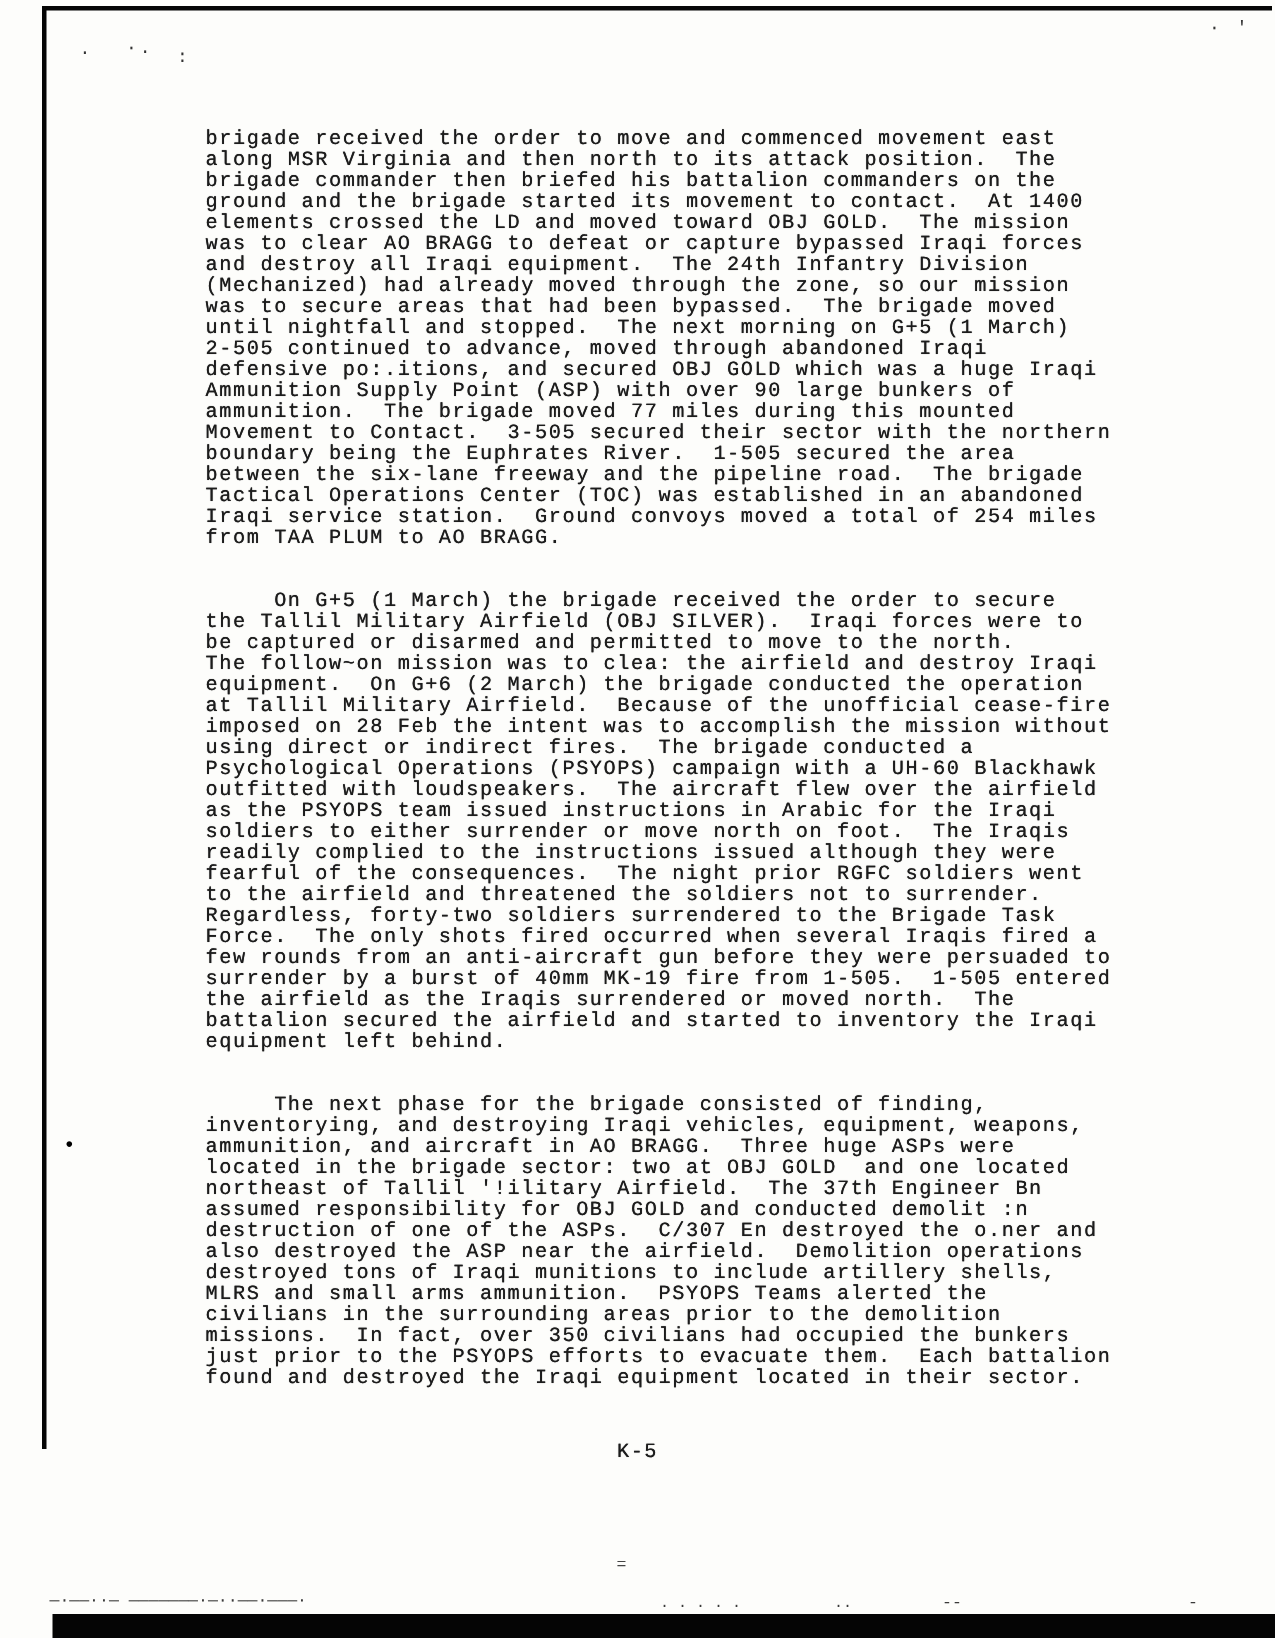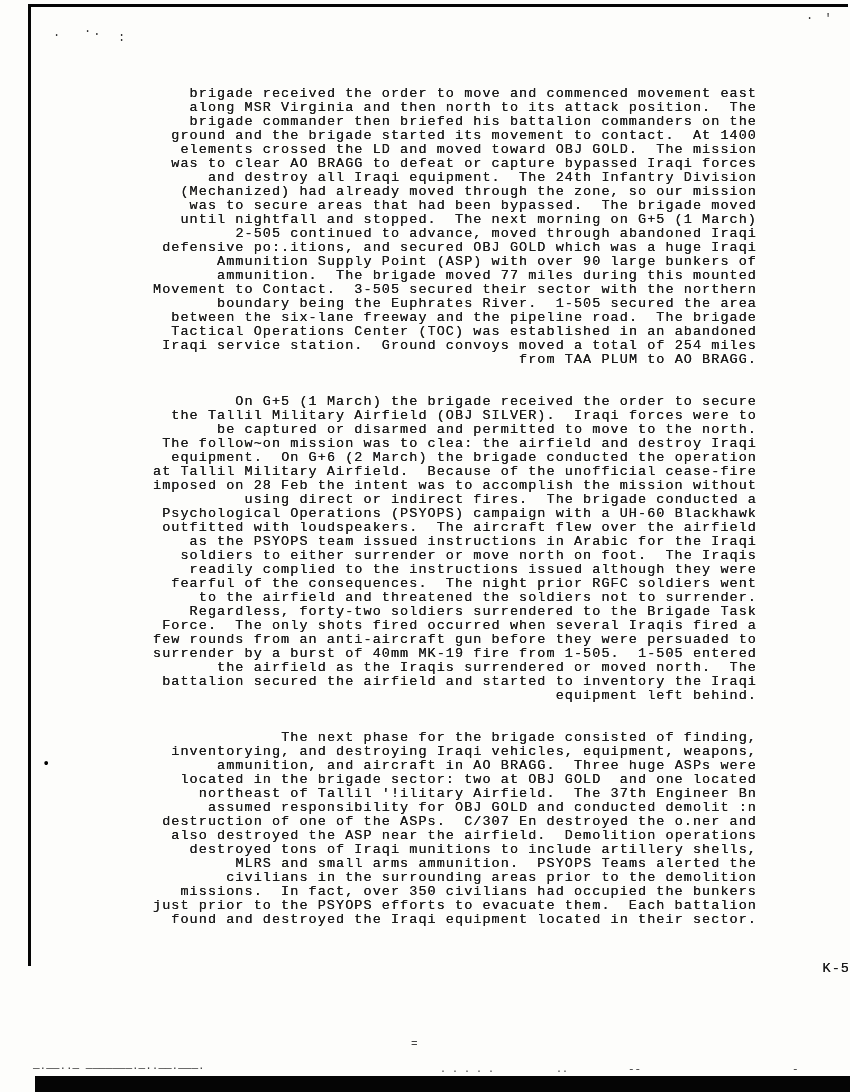--- a/index.html
+++ b/index.html
@@ -15,35 +15,35 @@
     background: #fdfdfb;
     overflow: hidden;
   }
   
   .scan-border-top  { position: absolute; left: 28px; top: 4px;  width: 820px; height: 3px;  background: #050505; }
   .scan-border-left { position: absolute; left: 28px; top: 4px;  width: 3px;  height: 962px; background: #050505; }
   .bottom-bar       { position: absolute; left: 35px; top: 1076px; width: 815px; height: 16px; background: #050505; }
 
   
   .text-block {
-    position: absolute; left: 117px; top: 87px; width: 640px; text-align: right;
+    position: absolute; left: 137px; top: 87px; width: 640px;
   }
   pre.para {
     font-family: "Liberation Mono", "DejaVu Sans Mono", monospace;
     font-size: 13.5px;
     line-height: 14px;
     letter-spacing: 1.05px;
     color: #1c1c1c;
     text-shadow: 0 0 0.45px #1c1c1c;
     white-space: pre;
     margin: 0 0 28px 0;
   }
   .page-number {
     position: absolute; left: 0; top: 961px; width: 850px;
-    text-align: right;
+    text-align: center;
     font-size: 13.5px; letter-spacing: 1.05px;
     color: #1c1c1c; text-shadow: 0 0 0.45px #1c1c1c;
   }
 
   
   .speck { position: absolute; font-size: 12px; color: #333; letter-spacing: 2px; }
   .speck-1 { left: 53px;  top: 26px; }
   .speck-2 { left: 84px;  top: 25px; }
   .speck-3 { left: 118px; top: 31px; }
   .speck-tr { left: 806px; top: 12px; }

